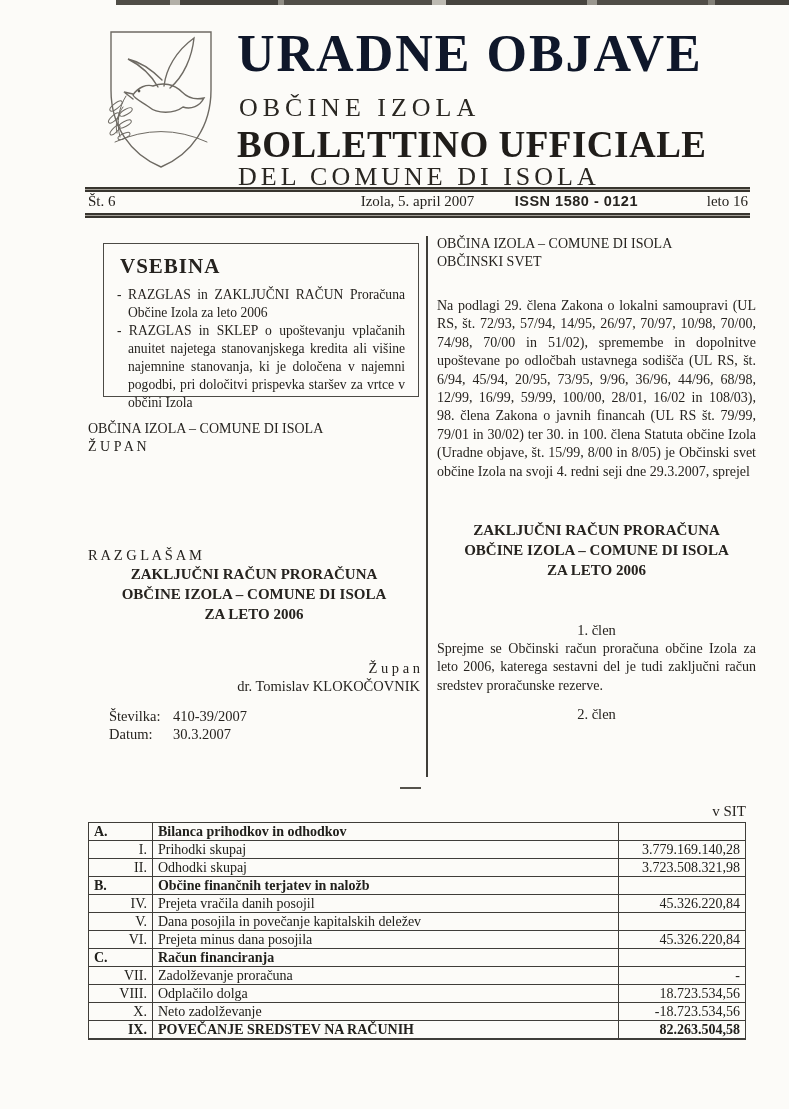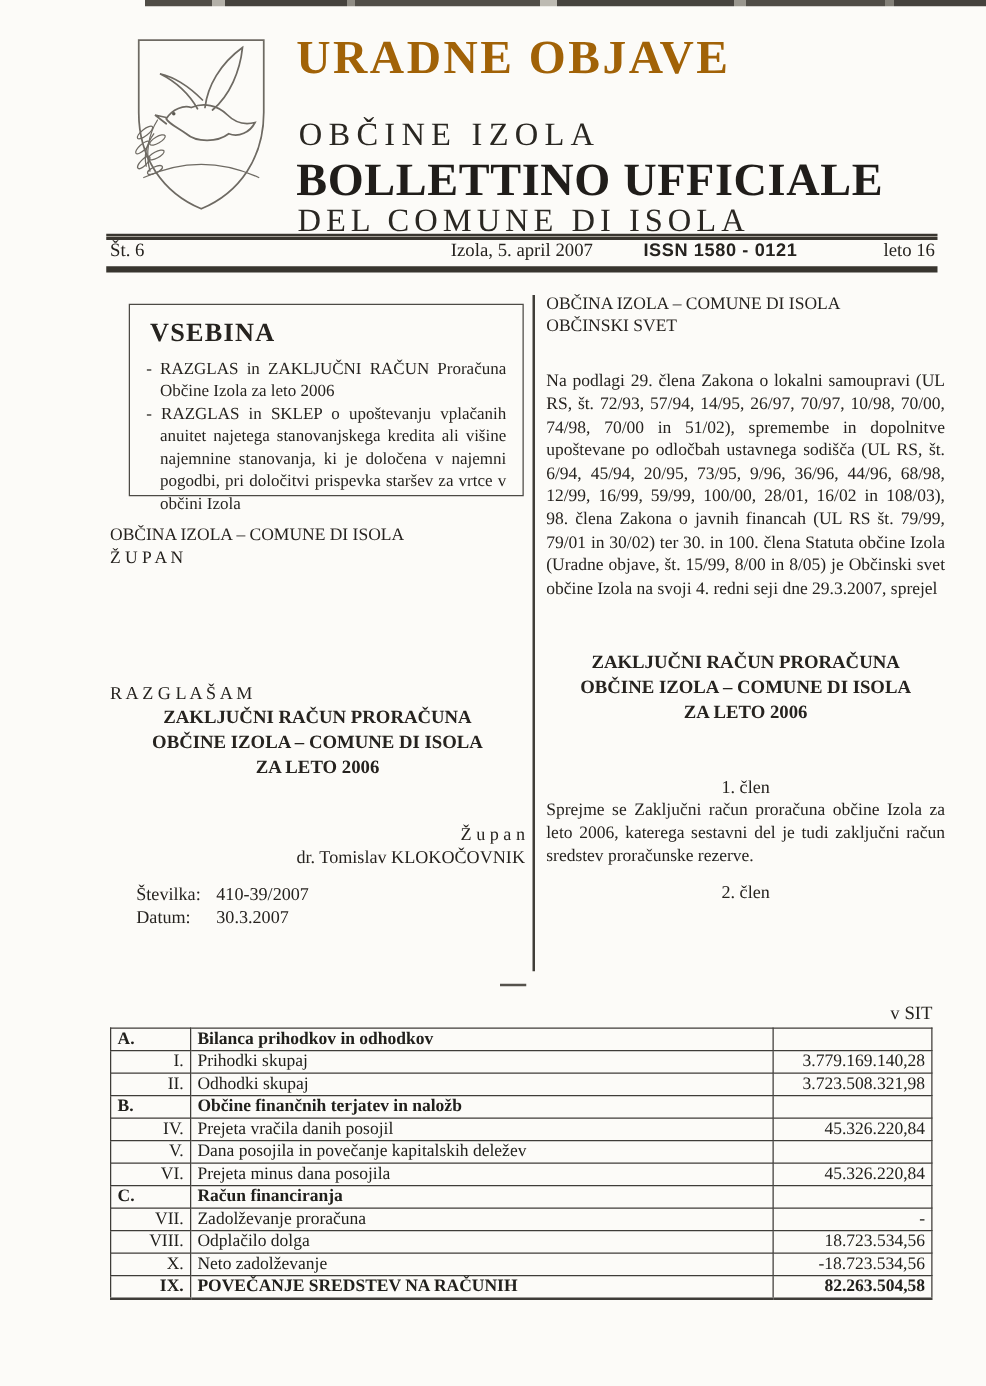--- a/index.html
+++ b/index.html
@@ -19,21 +19,21 @@
       #99968e 70% 71.5%,#504d47 71.5% 88%,#827f77 88% 89%,#45423d 89% 100%);
   }
 
   
   .coa { position:absolute; left:104px; top:27px; width:114px; height:146px; }
   .coa path, .coa ellipse { fill:none; stroke:#6e6a63; stroke-width:1.4; stroke-linecap:round; }
   .coa .thin { stroke-width:1; }
   .coa .eye { fill:#5a5750; stroke:none; }
 
   
-  .mast1 { left:237px; top:24px; font-size:38px; font-weight:700; letter-spacing:2px; color:#a16207; white-space:nowrap; }
+  .mast1 { left:237px; top:24px; font-size:52px; font-weight:700; letter-spacing:2px; color:#0f172a; white-space:nowrap; }
   .mast2 { left:239px; top:93px; font-size:26px; letter-spacing:5px; color:#2a2722; white-space:nowrap; }
   .mast3 { left:237px; top:123px; font-size:37px; font-weight:700; letter-spacing:0.5px; color:#201d1a; white-space:nowrap; }
   .mast4 { left:238px; top:162px; font-size:26px; letter-spacing:4px; color:#2a2722; white-space:nowrap; }
 
   
   .rule { position:absolute; left:85px; right:39px; height:5px;
     background:linear-gradient(to bottom,#38352f 0 38%,#a39f97 38% 52%,#38352f 52% 100%); }
   .rule-top { top:187px; }
   .rule-bot { top:213px; }
   .issue-row { position:absolute; left:85px; right:39px; top:193px; height:19px; font-size:15px; }
@@ -150,21 +150,21 @@
     <span class="ref-label">Datum:</span><span>30.3.2007</span>
   </div>
 
   <div class="abs rc rc-org body-sm">OBČINA IZOLA – COMUNE DI ISOLA</div>
   <div class="abs rc rc-sub body-sm">OBČINSKI SVET</div>
   <div class="abs rc rc-legal just">Na podlagi 29. člena Zakona o lokalni samoupravi (UL RS, št. 72/93, 57/94, 14/95, 26/97, 70/97, 10/98, 70/00, 74/98, 70/00 in 51/02), spremembe in dopolnitve upoštevane po odločbah ustavnega sodišča (UL RS, št. 6/94, 45/94, 20/95, 73/95, 9/96, 36/96, 44/96, 68/98, 12/99, 16/99, 59/99, 100/00, 28/01, 16/02 in 108/03), 98. člena Zakona o javnih financah (UL RS št. 79/99, 79/01 in 30/02) ter 30. in 100. člena Statuta občine Izola (Uradne objave, št. 15/99, 8/00 in 8/05) je Občinski svet občine Izola na svoji 4. redni seji dne 29.3.2007, sprejel</div>
   <div class="abs rc rc-t1 cen-bold">ZAKLJUČNI RAČUN PRORAČUNA</div>
   <div class="abs rc rc-t2 cen-bold">OBČINE IZOLA – COMUNE DI ISOLA</div>
   <div class="abs rc rc-t3 cen-bold">ZA LETO 2006</div>
   <div class="abs rc rc-a1h cen">1. člen</div>
-  <div class="abs rc rc-a1 just">Sprejme se Zaključni račun proračuna občine Izola za leto 2006, katerega sestavni del je tudi zaključni račun sredstev proračunske rezerve.</div>
+  <div class="abs rc rc-a1 just">Sprejme se Občinski račun proračuna občine Izola za leto 2006, katerega sestavni del je tudi zaključni račun sredstev proračunske rezerve.</div>
   <div class="abs rc rc-a2h cen">2. člen</div>
 
   <div class="vsit">v SIT</div>
   <table class="fin">
     <tbody>
       <tr class="sec">
           <td class="code">A.</td>
           <td class="lbl">Bilanca prihodkov in odhodkov</td>
           <td class="val"></td>
         </tr>

